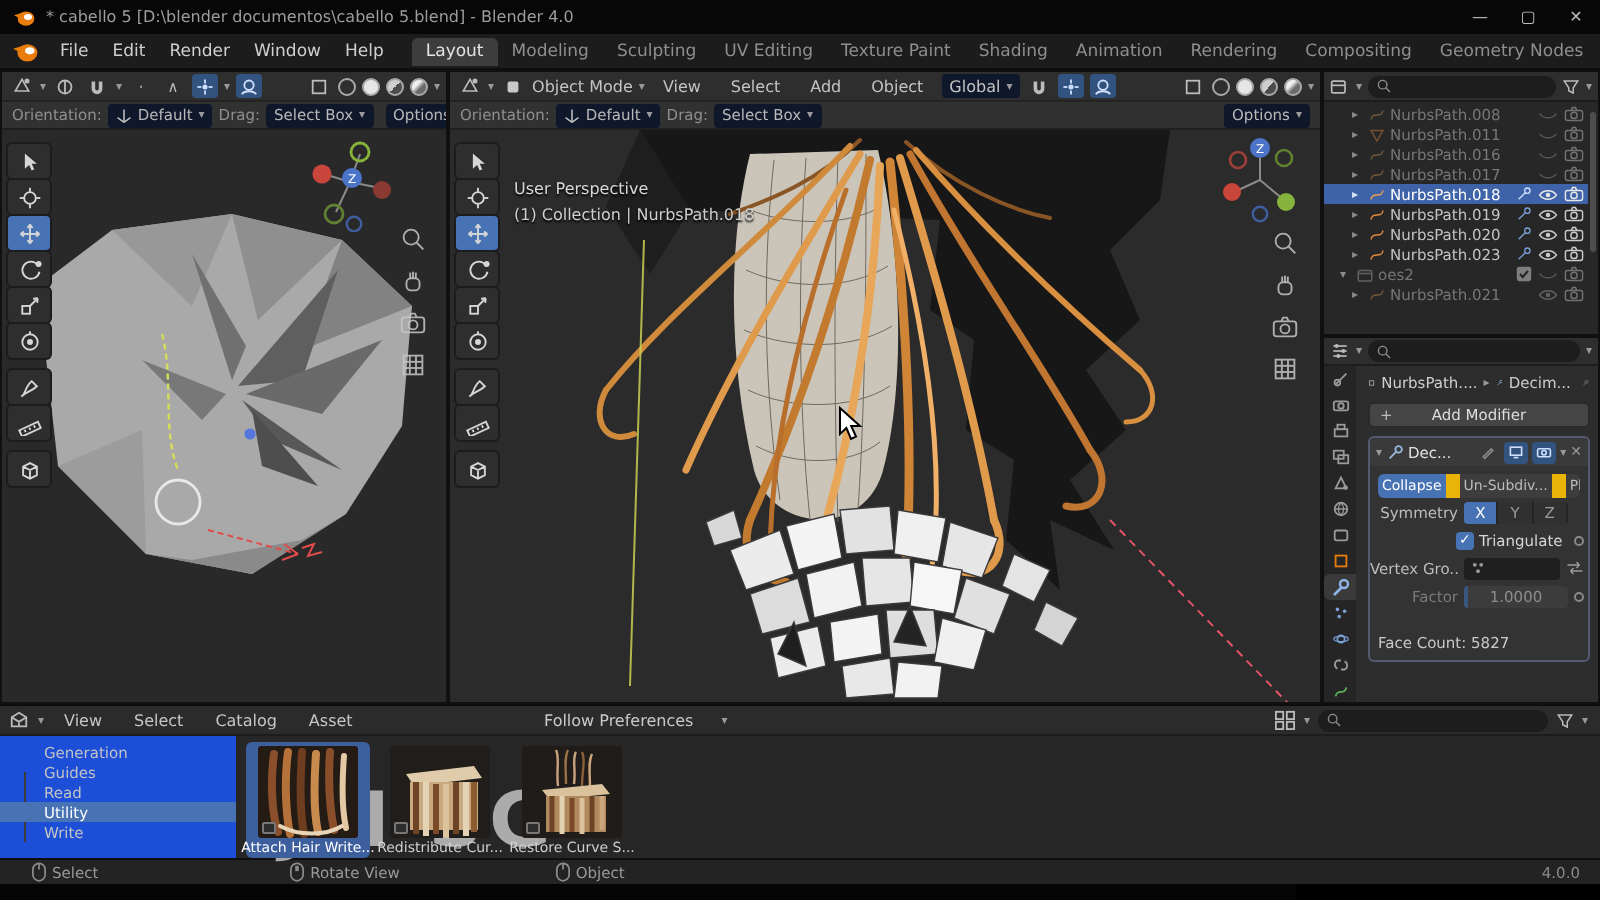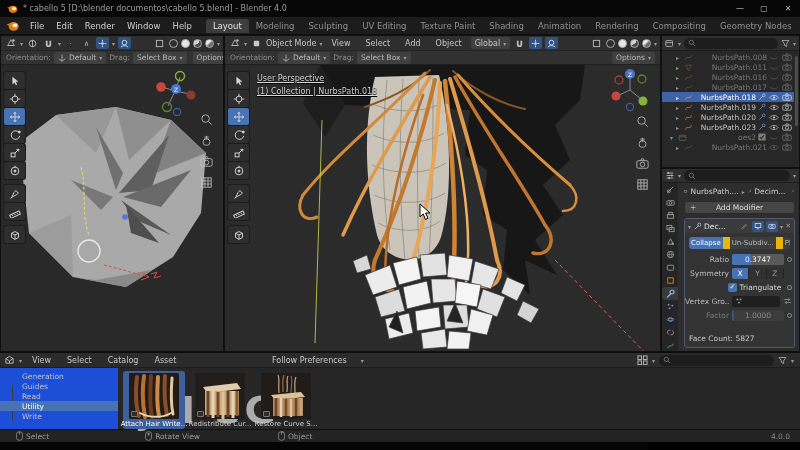--- a/index.html
+++ b/index.html
@@ -32,51 +32,51 @@
           padding:0 5px; font-size:7.5px; color:#b9b9b9; border-bottom:1px solid #1f1f1f; white-space:nowrap; }
   .lbl { color:#8f8f8f; }
   .cv { font-size:6px; color:#9a9a9a; }
   .hic { min-width:13px; height:12px; border-radius:2px; display:inline-flex; align-items:center;
          justify-content:center; font-size:7.5px; color:#bdbdbd; }
   .hic.on { background:#33537f; }
   .shadeball { width:9px; height:9px; border-radius:50%; border:1px solid #a9a9a9; display:inline-block; }
   .shadeball.solid { background:#e6e6e6; }
   .shadeball.mat { background:linear-gradient(135deg,#cfcfcf 50%,#4c4c4c 50%); }
   .shadeball.rend { background:linear-gradient(135deg,#efefef 35%,#6a6a6a 60%); }
-  .ddfield { display:inline-flex; align-items:center; gap:3px; background:#404040; border-radius:2px;
+  .ddfield { display:inline-flex; align-items:center; gap:3px; background:#0f172a; border-radius:2px;
              height:12px; padding:0 4px; }
 
   
   .toolcol { position:absolute; left:3px; top:36px; width:21px; z-index:5; }
   .tbtn { width:21px; height:17px; background:#2e2e2e; border-radius:2px; margin-bottom:1px;
           display:flex; align-items:center; justify-content:center; box-shadow:0 0 0 1px #1c1c1c; }
   .tbtn.active { background:#4772b3; }
   .tbtn svg { stroke:#d6d6d6; fill:none; stroke-width:1.1; }
   .gap6 { height:5px; }
 
   .gizmo { position:absolute; z-index:4; }
   .navic { position:absolute; z-index:4; display:flex; flex-direction:column; gap:6px; }
   .navic svg { stroke:#c7c7c7; fill:none; stroke-width:1; opacity:.85; }
 
   .vp-canvas { position:absolute; left:0; right:0; top:29px; bottom:0; }
 
-  .overlay-txt { position:absolute; left:32px; top:36px; z-index:6; font-size:8px; color:#d9d9d9;
-                 line-height:13px; text-shadow:0 1px 1px #000;text-decoration:underline; }
+  .overlay-txt { position:absolute; left:32px; top:52px; z-index:6; font-size:8px; color:#d9d9d9;
+                 line-height:13px; text-shadow:0 1px 1px #000; }
   .overlay-txt .dim2 { color:#cfcfcf; }
 
   
   .outliner { position:absolute; left:661px; top:35px; width:139px; height:133px; background:#272727;
               border:1px solid #101010; font-size:7.5px; }
   .ol-head { height:15px; background:#2e2e2e; display:flex; align-items:center; gap:3px; padding:0 3px;
              border-bottom:1px solid #1d1d1d; }
   .searchbox { flex:1; height:11px; background:#1d1d1d; border-radius:6px; display:flex; align-items:center;
                padding:0 4px; gap:3px; }
   .ol-rows { position:absolute; left:0; right:5px; top:16px; }
   .ol-row { height:10px; display:flex; align-items:center; gap:2px; padding-left:14px; color:#c3c3c3; }
-  .ol-row .nm { flex:1; overflow:hidden; white-space:nowrap;text-align:right; }
+  .ol-row .nm { flex:1; overflow:hidden; white-space:nowrap; }
   .ol-row.dim { color:#767676; }
   .ol-row.dim svg { opacity:.5; }
   .ol-row.sel { background:#3f63a8; color:#fff; }
   .ol-exp { color:#8a8a8a; font-size:6px; width:6px; }
   .ol-icons { display:flex; gap:3px; align-items:center; margin-right:2px; }
   .ol-scroll { position:absolute; right:1px; top:20px; width:3px; height:70px; background:#4d4d4d; border-radius:2px; }
 
   
   .props { position:absolute; left:661px; top:168px; width:139px; height:184px; background:#2d2d2d;
            border:1px solid #101010; font-size:7.5px; }
@@ -1046,28 +1046,20 @@
           <span class="cv">▾</span>
           <span style="color:#9a9a9a; font-size:7px">✕</span>
         </div>
 
         <div class="seg">
           <div class="on">Collapse</div>
           <div>Un-Subdiv...</div>
           <div>Planar</div>
         </div>
 
-        <div class="prow" style="margin-top:3px">
-          <span class="pl">Ratio</span>
-          <span class="slider">
-            <span class="fill" style="width:37%"></span>
-            <span>0.3747</span>
-          </span>
-          <span class="kdot"></span>
-        </div>
 
         <div class="prow">
           <span class="pl">Symmetry</span>
           <span class="axes">
             <div class="on">X</div>
             <div>Y</div>
             <div>Z</div>
           </span>
           <span class="kdot" style="visibility:hidden"></span>
         </div>

